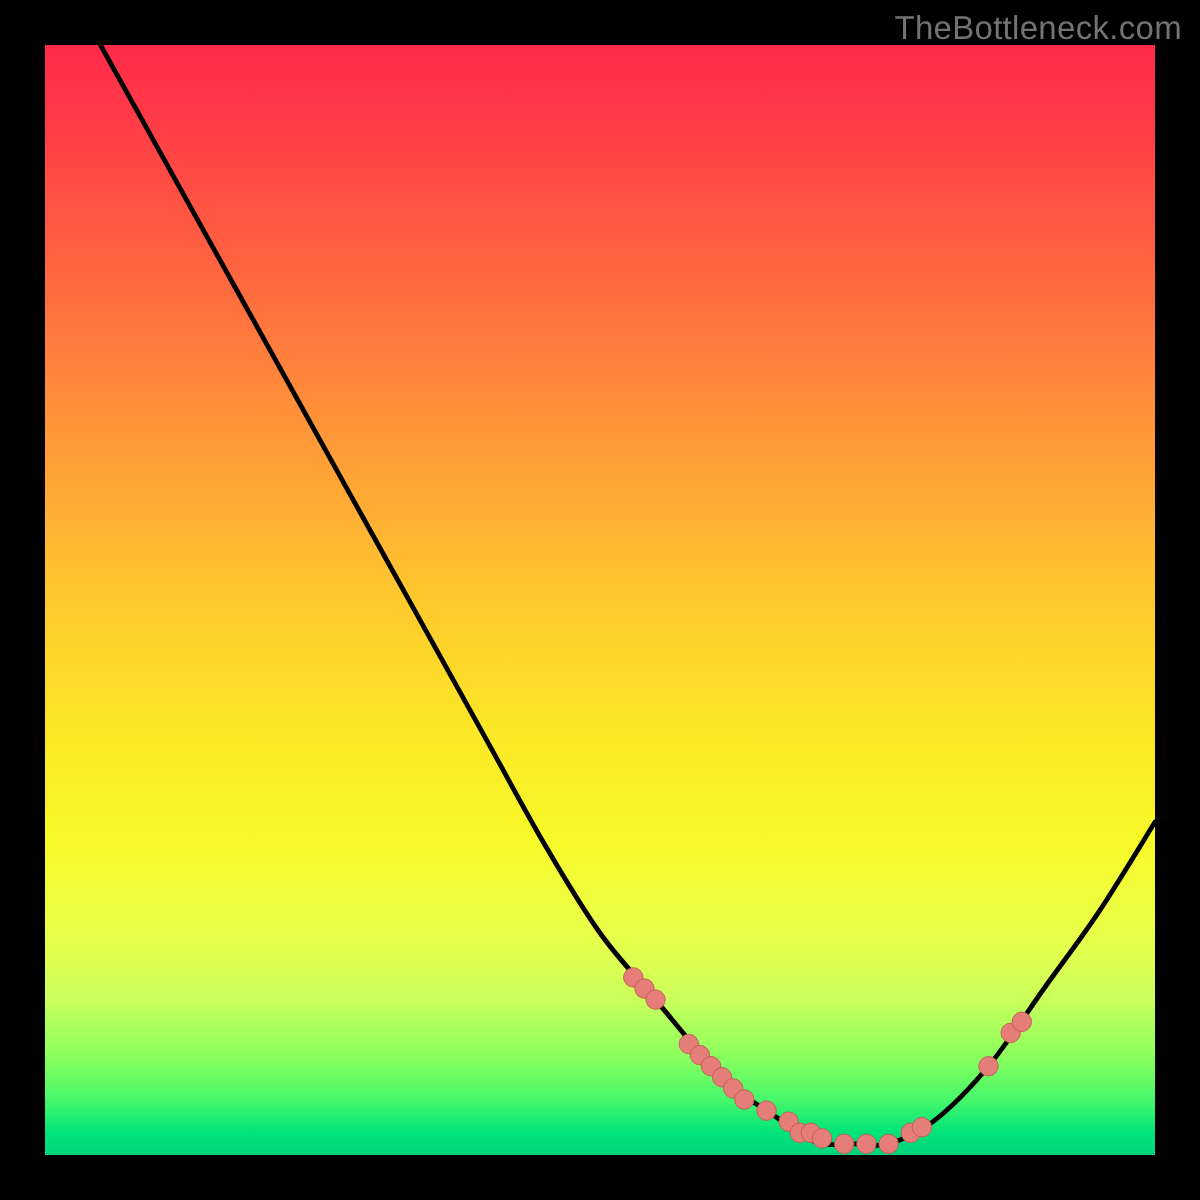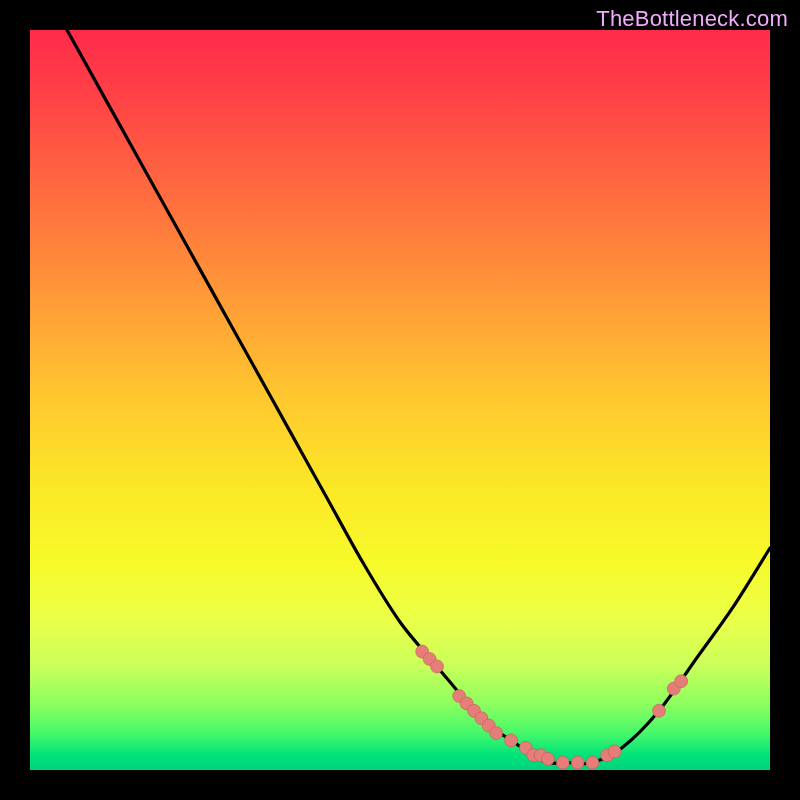--- a/index.html
+++ b/index.html
@@ -43,21 +43,21 @@
     position: absolute;
     inset: 0;
     width: 740px;
     height: 740px;
     overflow: visible;
   }
   .watermark {
     position: absolute;
     top: 6px;
     right: 12px;
-    color: #f0abfc;
+    color: #737373;
     font-size: 22px;
     font-weight: 500;
     letter-spacing: 0.2px;
     user-select: none;
   }
 </style>
 </head>
 <body>
 
 <div class="watermark">TheBottleneck.com</div>

